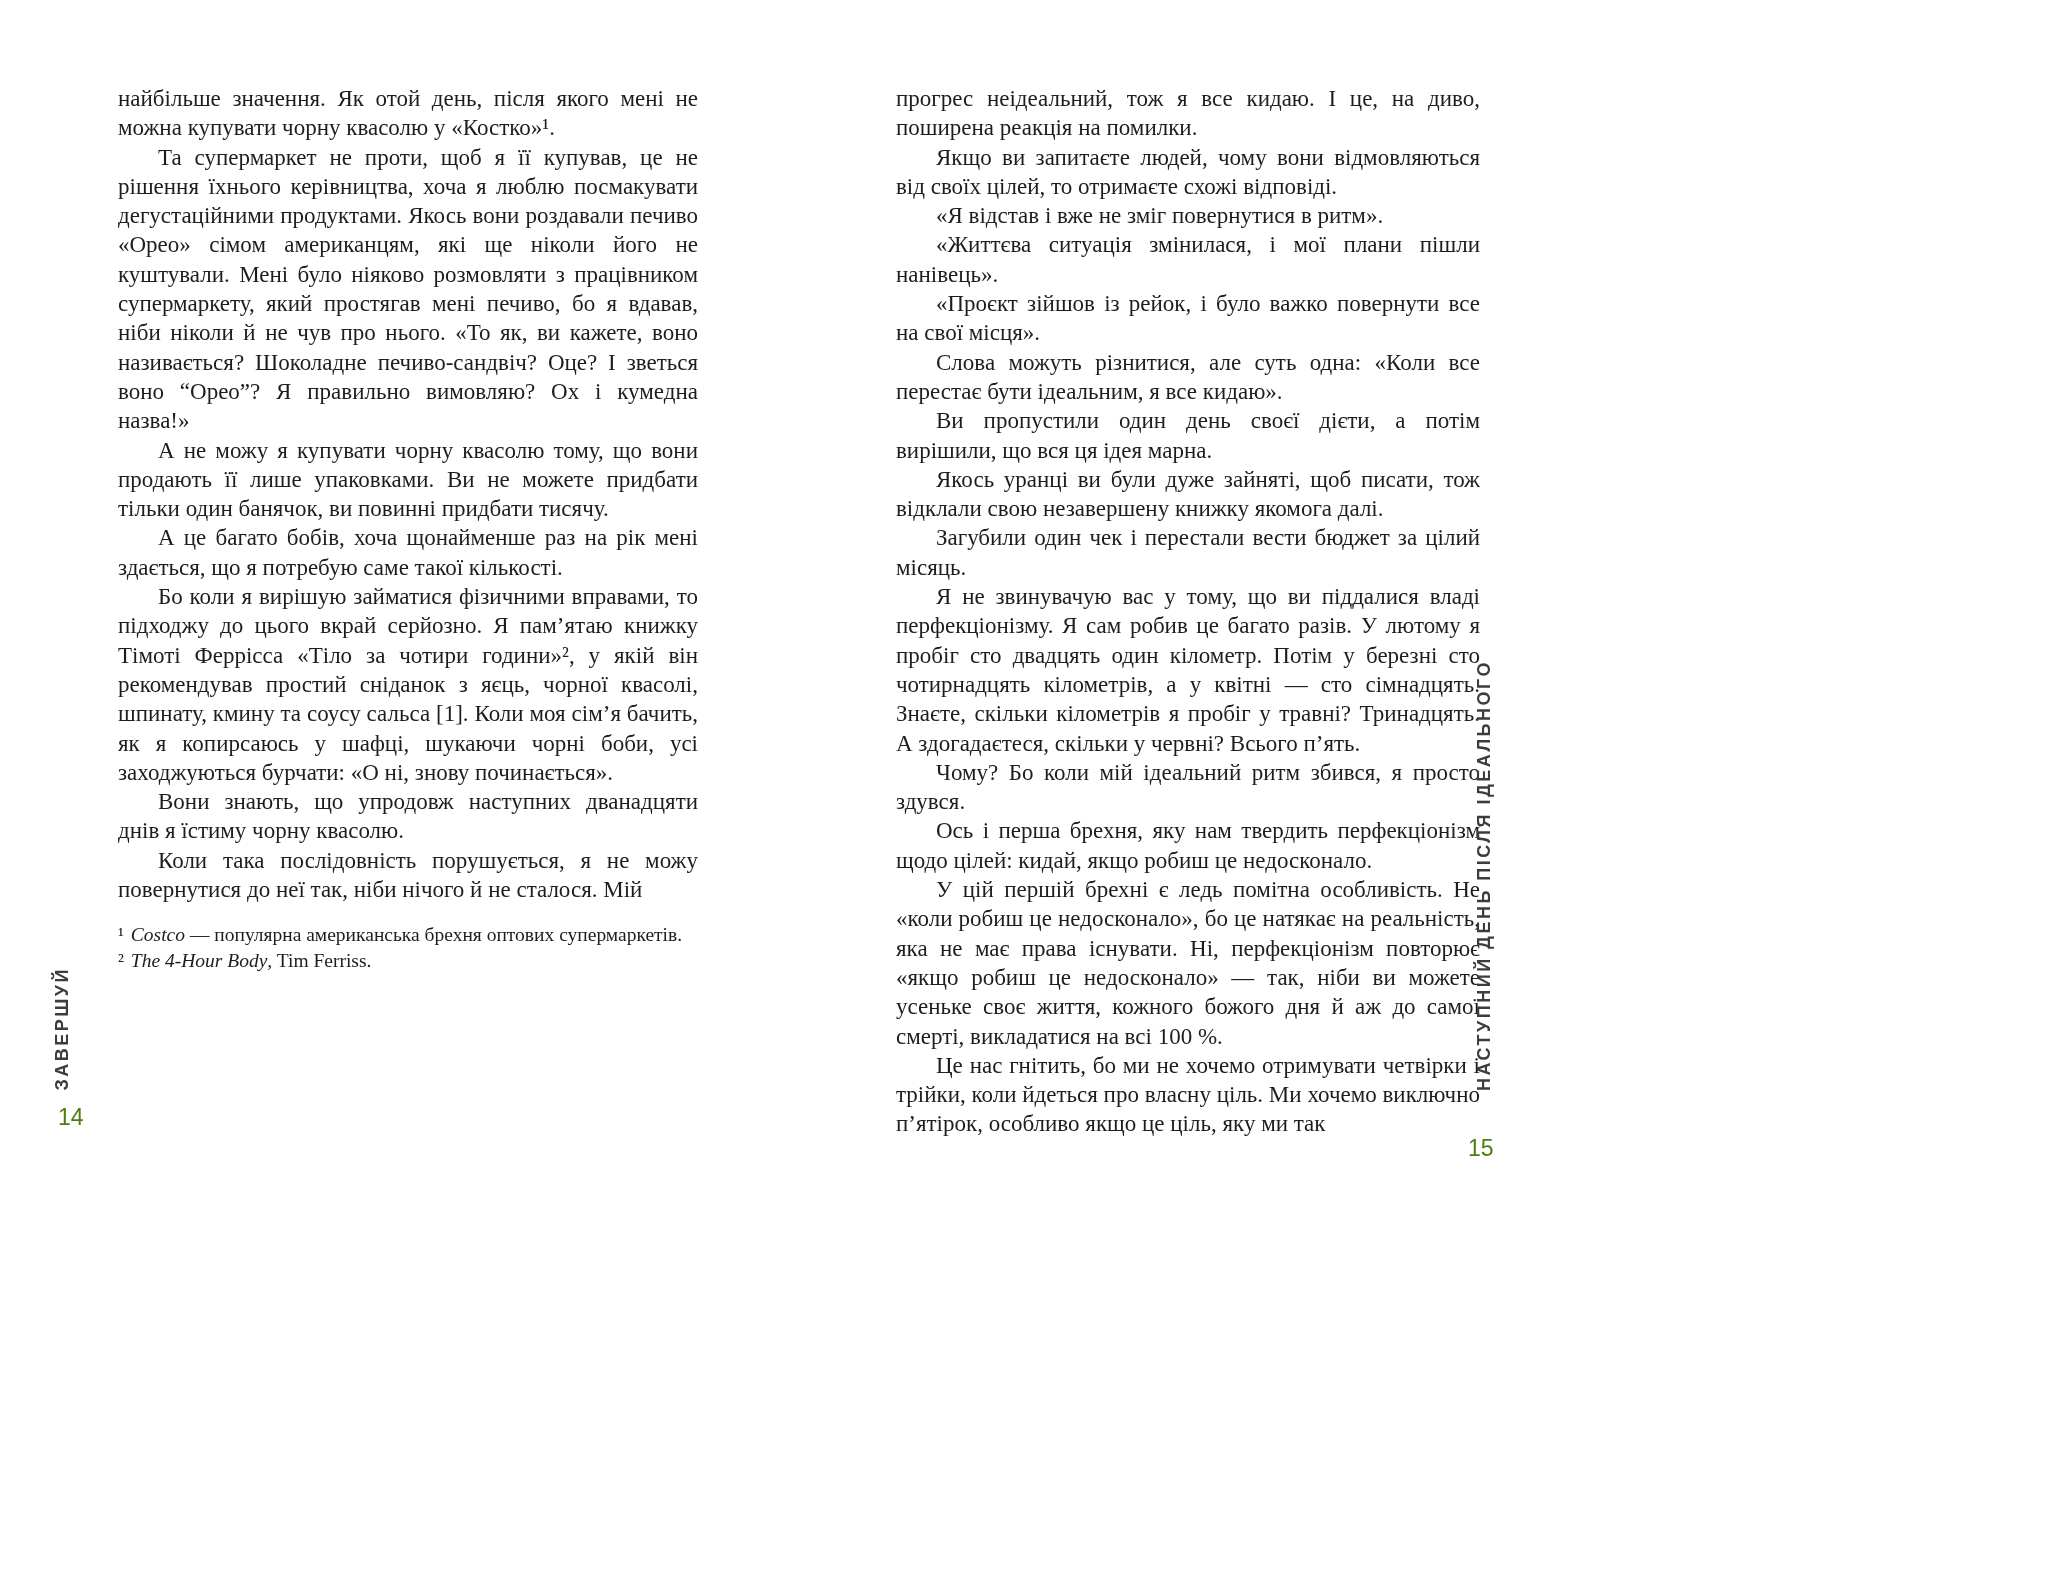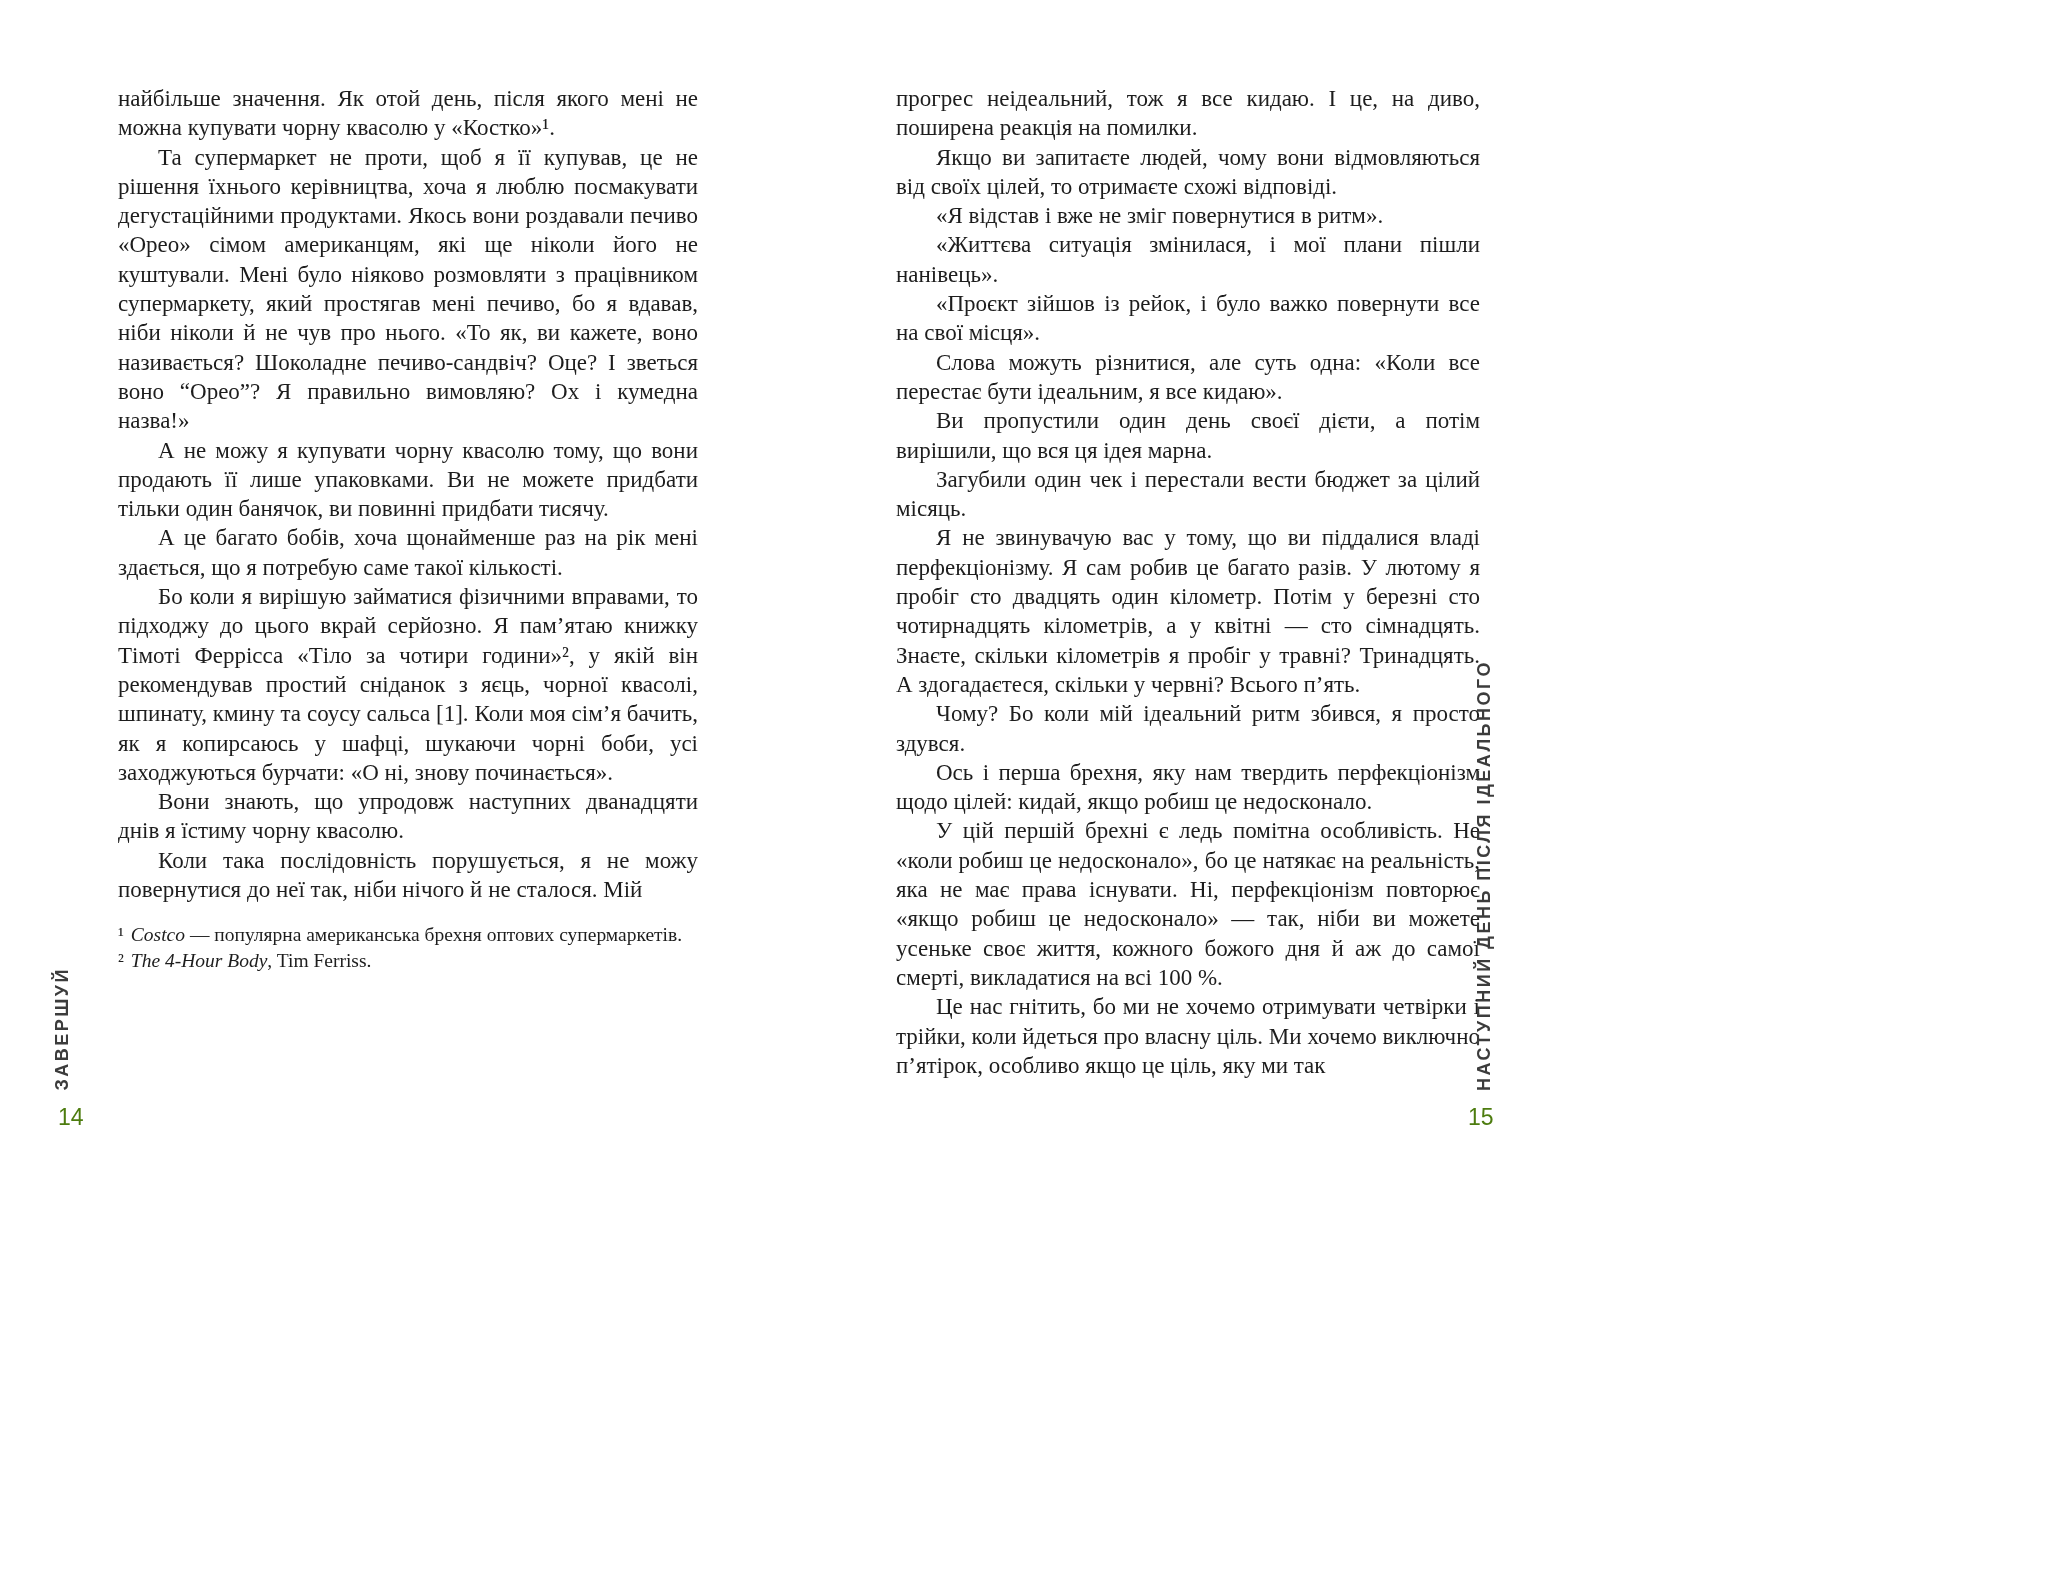--- a/index.html
+++ b/index.html
@@ -53,21 +53,21 @@
   .margin-label-left  { left: 52px;   bottom: 484px; }
   .margin-label-right { left: 1474px; bottom: 484px; }
   .page-number {
     position: absolute;
     top: 1104px;
     font-family: "Liberation Sans", sans-serif;
     font-size: 23px;
     color: #4d7c0f;
   }
   .page-number-left  { left: 58px; }
-  .page-number-right { left: 1468px; }
+  .page-number-right { left: 1468px; margin-top: 31px; }
 </style>
 </head>
 <body>
 
 <div class="spread">
 
   <div class="text-col col-left">
     <p class="para no-indent">найбільше значення. Як отой день, після якого мені не можна купувати чорну квасолю у «Костко»¹.</p>
     <p class="para">Та супермаркет не проти, щоб я її купував, це не рішення їхнього керівництва, хоча я люблю посмакувати дегустаційними продуктами. Якось вони роздавали печиво «Орео» сімом американцям, які ще ніколи його не куштували. Мені було ніяково розмовляти з працівником супермаркету, який простягав мені печиво, бо я вдавав, ніби ніколи й не чув про нього. «То як, ви кажете, воно називається? Шоколадне печиво-сандвіч? Оце? І зветься воно “Орео”? Я правильно вимовляю? Ох і кумедна назва!»</p>
     <p class="para">А не можу я купувати чорну квасолю тому, що вони продають її лише упаковками. Ви не можете придбати тільки один банячок, ви повинні придбати тисячу.</p>
@@ -86,20 +86,21 @@
   <div class="page-number page-number-left">14</div>
 
   <div class="text-col col-right">
     <p class="para no-indent">прогрес неідеальний, тож я все кидаю. І це, на диво, поширена реакція на помилки.</p>
     <p class="para">Якщо ви запитаєте людей, чому вони відмовляються від своїх цілей, то отримаєте схожі відповіді.</p>
     <p class="para">«Я відстав і вже не зміг повернутися в ритм».</p>
     <p class="para">«Життєва ситуація змінилася, і мої плани пішли нанівець».</p>
     <p class="para">«Проєкт зійшов із рейок, і було важко повернути все на свої місця».</p>
     <p class="para">Слова можуть різнитися, але суть одна: «Коли все перестає бути ідеальним, я все кидаю».</p>
     <p class="para">Ви пропустили один день своєї дієти, а потім вирішили, що вся ця ідея марна.</p>
+    <p class="para">Якось уранці ви були дуже зайняті, щоб писати, тож відклали свою незавершену книжку якомога далі.</p>
     <p class="para">Загубили один чек і перестали вести бюджет за цілий місяць.</p>
     <p class="para">Я не звинувачую вас у тому, що ви піддалися владі перфекціонізму. Я сам робив це багато разів. У лютому я пробіг сто двадцять один кілометр. Потім у березні сто чотирнадцять кілометрів, а у квітні — сто сімнадцять. Знаєте, скільки кілометрів я пробіг у травні? Тринадцять. А здогадаєтеся, скільки у червні? Всього п’ять.</p>
     <p class="para">Чому? Бо коли мій ідеальний ритм збився, я просто здувся.</p>
     <p class="para">Ось і перша брехня, яку нам твердить перфекціонізм щодо цілей: кидай, якщо робиш це недосконало.</p>
     <p class="para">У цій першій брехні є ледь помітна особливість. Не «коли робиш це недосконало», бо це натякає на реальність, яка не має права існувати. Ні, перфекціонізм повторює «якщо робиш це недосконало» — так, ніби ви можете усеньке своє життя, кожного божого дня й аж до самої смерті, викладатися на всі 100 %.</p>
     <p class="para">Це нас гнітить, бо ми не хочемо отримувати четвірки і трійки, коли йдеться про власну ціль. Ми хочемо виключно п’ятірок, особливо якщо це ціль, яку ми так</p>
   </div>
 
   <div class="margin-label margin-label-right">НАСТУПНИЙ ДЕНЬ ПІСЛЯ ІДЕАЛЬНОГО</div>
   <div class="page-number page-number-right">15</div>

